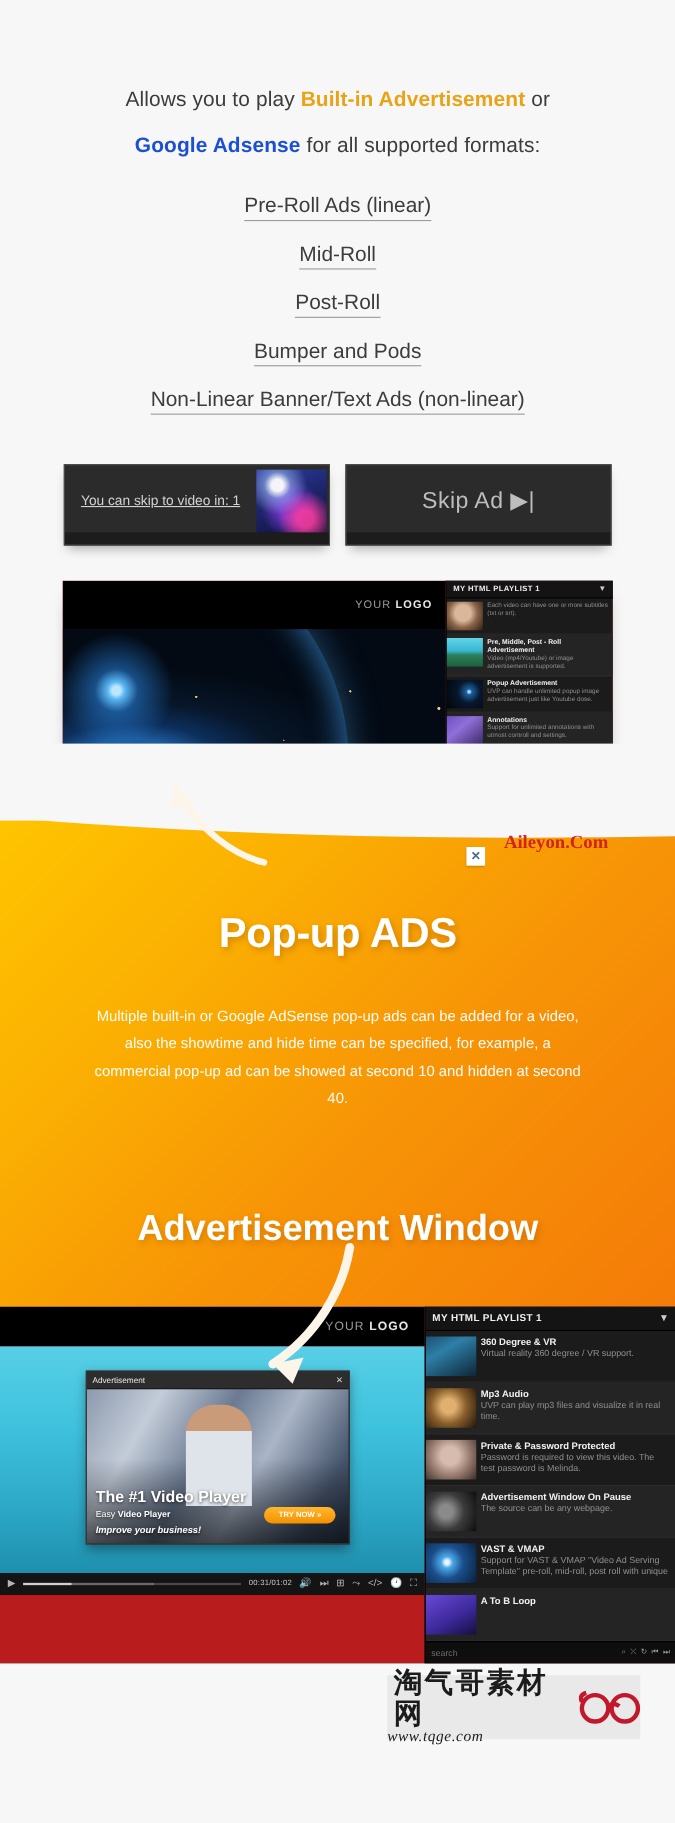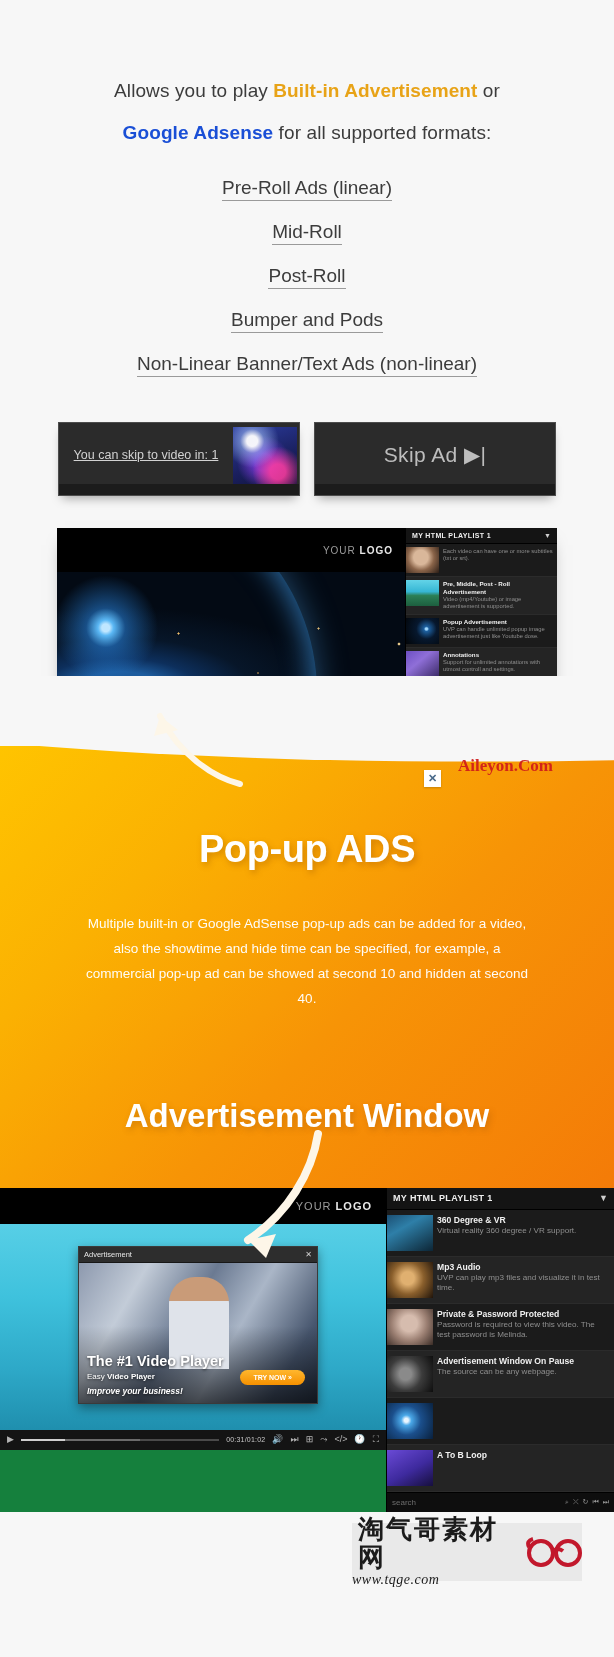--- a/index.html
+++ b/index.html
@@ -95,21 +95,21 @@
 
   
   .player1-wrap {
     margin: 32px auto 0;
     width: 500px;
     position: relative;
     box-shadow: 0 9px 16px -8px rgba(0,0,0,.5);
   }
   .player {
     display: flex;
-    background: #15803d;
+    background: #b91c1c;
     position: relative;
   }
   .player-stage {
     position: relative;
     flex: 1;
     overflow: hidden;
   }
   .logo-bar {
     height: 44px;
     background: #000;
@@ -702,39 +702,43 @@
           <div class="pl-thumb th-vr"></div>
           <div class="pl-txt">
               <div class="pl-title">360 Degree &amp; VR</div>
               <div class="pl-desc">Virtual reality 360 degree / VR support.</div>
             </div>
         </div>
         <div class="pl-item alt">
           <div class="pl-thumb th-mp3"></div>
           <div class="pl-txt">
               <div class="pl-title">Mp3 Audio</div>
-              <div class="pl-desc">UVP can play mp3 files and visualize it in test time.</div>
+              <div class="pl-desc">UVP can play mp3 files and visualize it in real time.</div>
             </div>
         </div>
         <div class="pl-item">
           <div class="pl-thumb th-priv"></div>
           <div class="pl-txt">
               <div class="pl-title">Private &amp; Password Protected</div>
               <div class="pl-desc">Password is required to view this video. The test password is Melinda.</div>
             </div>
         </div>
         <div class="pl-item alt">
           <div class="pl-thumb th-pause"></div>
           <div class="pl-txt">
               <div class="pl-title">Advertisement Window On Pause</div>
               <div class="pl-desc">The source can be any webpage.</div>
             </div>
         </div>
         <div class="pl-item">
           <div class="pl-thumb th-vast"></div>
+          <div class="pl-txt">
+              <div class="pl-title">VAST &amp; VMAP</div>
+              <div class="pl-desc">Support for VAST &amp; VMAP "Video Ad Serving Template" pre-roll, mid-roll, post roll with unique</div>
+            </div>
         </div>
         <div class="pl-item alt">
           <div class="pl-thumb th-loop"></div>
           <div class="pl-txt">
               <div class="pl-title">A To B Loop</div>
             </div>
         </div>
       </div>
       <div class="pl-search">
         <div class="ph">search</div>

